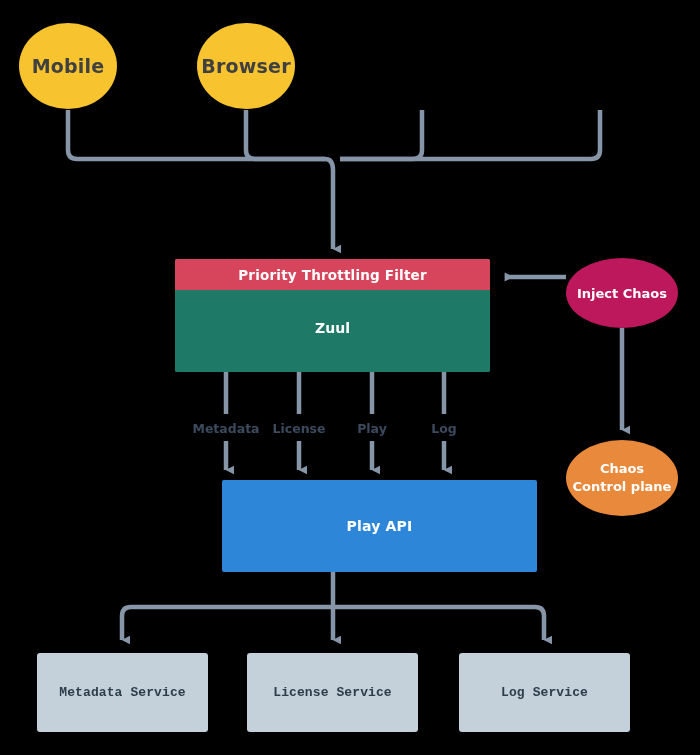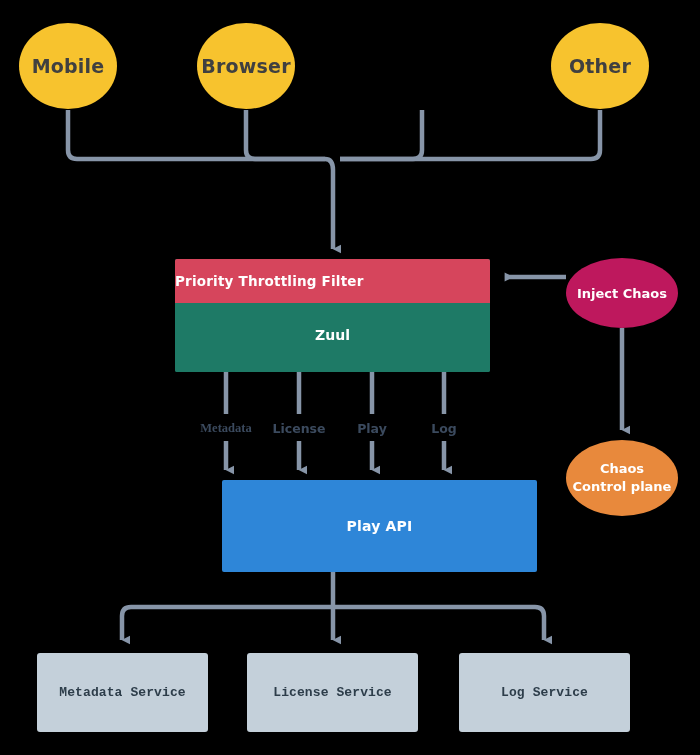--- a/index.html
+++ b/index.html
@@ -55,28 +55,28 @@
     width: 315px;
     height: 113px;
     flex-direction: column;
     align-items: stretch;
     justify-content: flex-start;
     border-radius: 2px;
     overflow: hidden;
     background: #1E7A66;
   }
   #priority-throttling-filter {
-    height: 44px;
+    height: 31px;
     background: #D6455C;
     color: #ffffff;
     font-size: 13.5px;
     font-weight: 700;
     display: flex;
     align-items: center;
-    justify-content: flex-start;
+    justify-content: center;
     letter-spacing: 0.2px;
   }
   #zuul-body {
     flex: 1;
     background: #1E7A66;
     color: #ffffff;
     font-size: 14px;
     font-weight: 700;
     display: flex;
     align-items: center;
@@ -194,34 +194,31 @@
       <path d="M622,328 L622,430" marker-end="url(#arrow-down)"></path>
     </g>
   </svg>
 
   <div class="node client-circle" style="left:19px;  top:23px;">
     <span>Mobile</span>
   </div>
   <div class="node client-circle" style="left:197px; top:23px;">
     <span>Browser</span>
   </div>
-  <div class="node client-circle" style="left:551px; top:23px;">
-    <span>Other</span>
-  </div>
 
   <div class="node" id="zuul-gateway">
     <div id="priority-throttling-filter">
       <span>Priority Throttling Filter</span>
     </div>
     <div id="zuul-body">
       <span>Zuul</span>
     </div>
   </div>
 
-  <div class="edge-label" style="left:226px; top:419px;font-family:Liberation Serif, serif;">
+  <div class="edge-label" style="left:226px; top:419px;">
     <span>Metadata</span>
   </div>
   <div class="edge-label" style="left:299px; top:419px;">
     <span>License</span>
   </div>
   <div class="edge-label" style="left:372px; top:419px;">
     <span>Play</span>
   </div>
   <div class="edge-label" style="left:444px; top:419px;">
     <span>Log</span>

